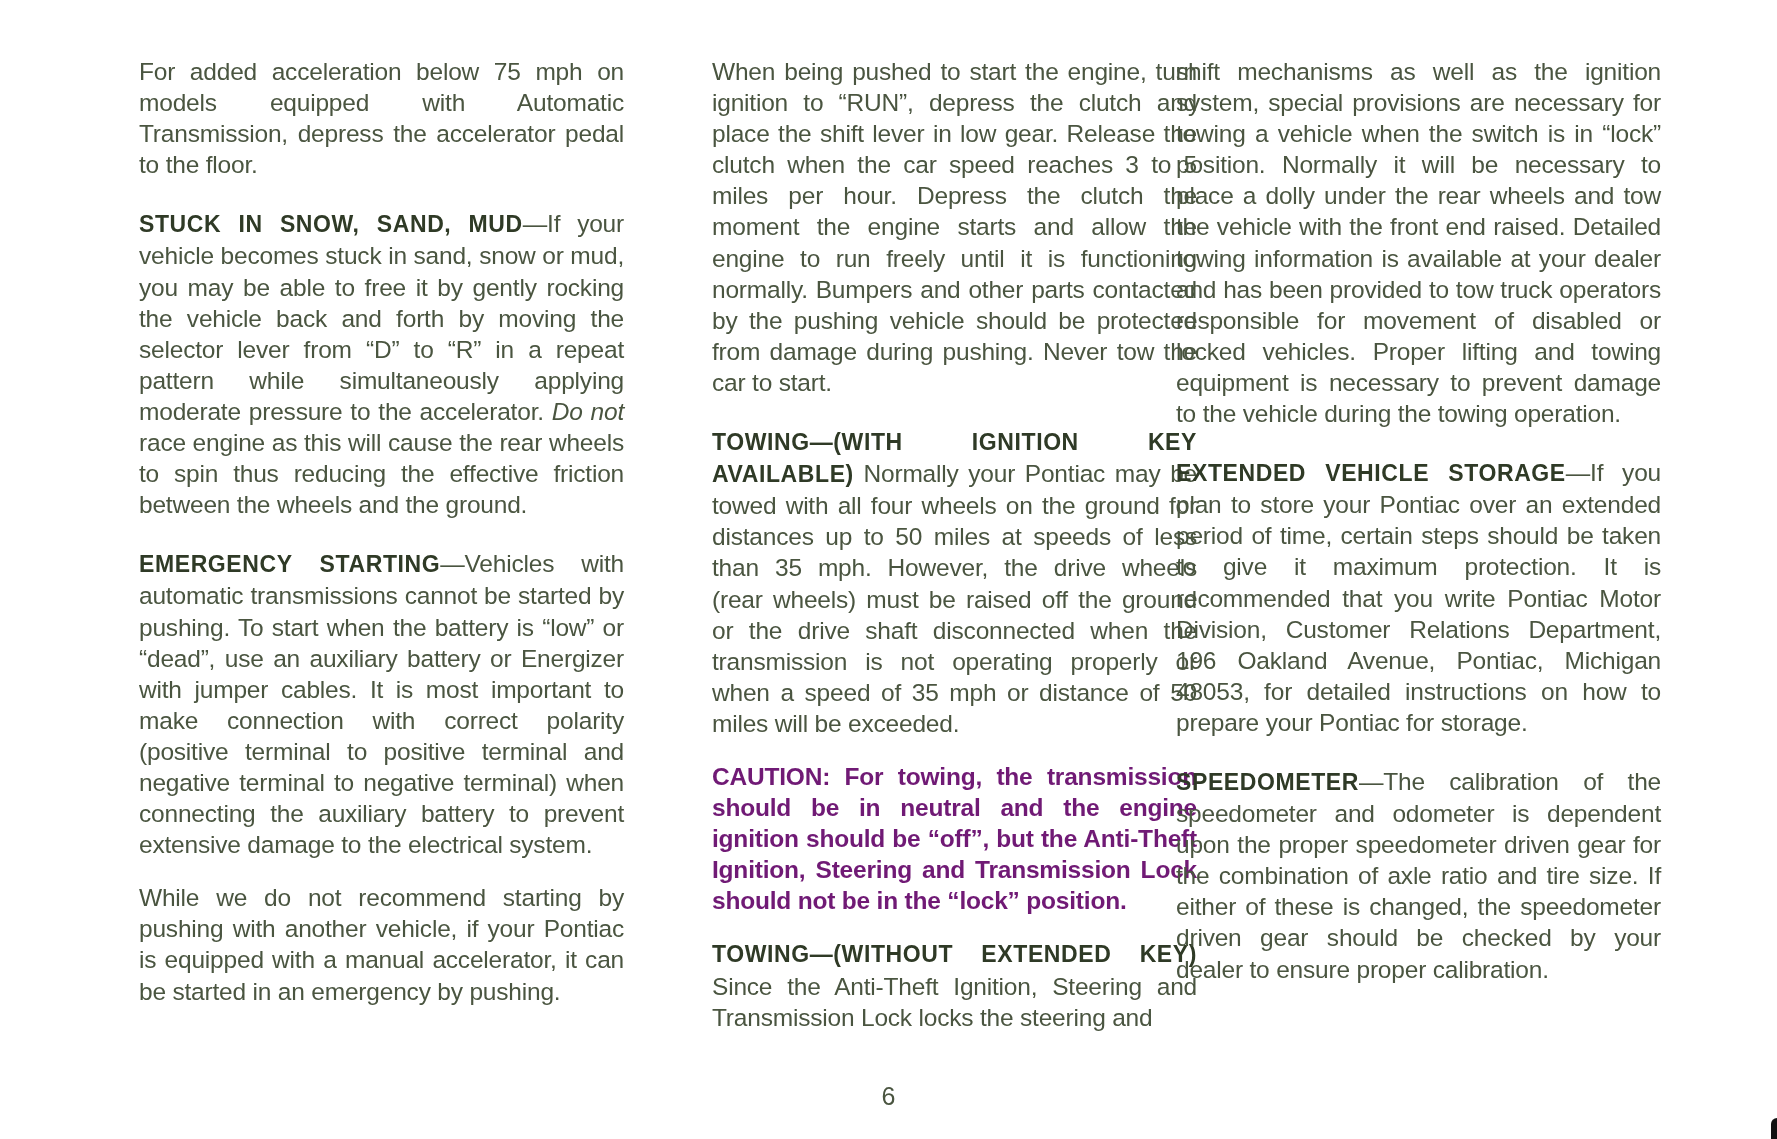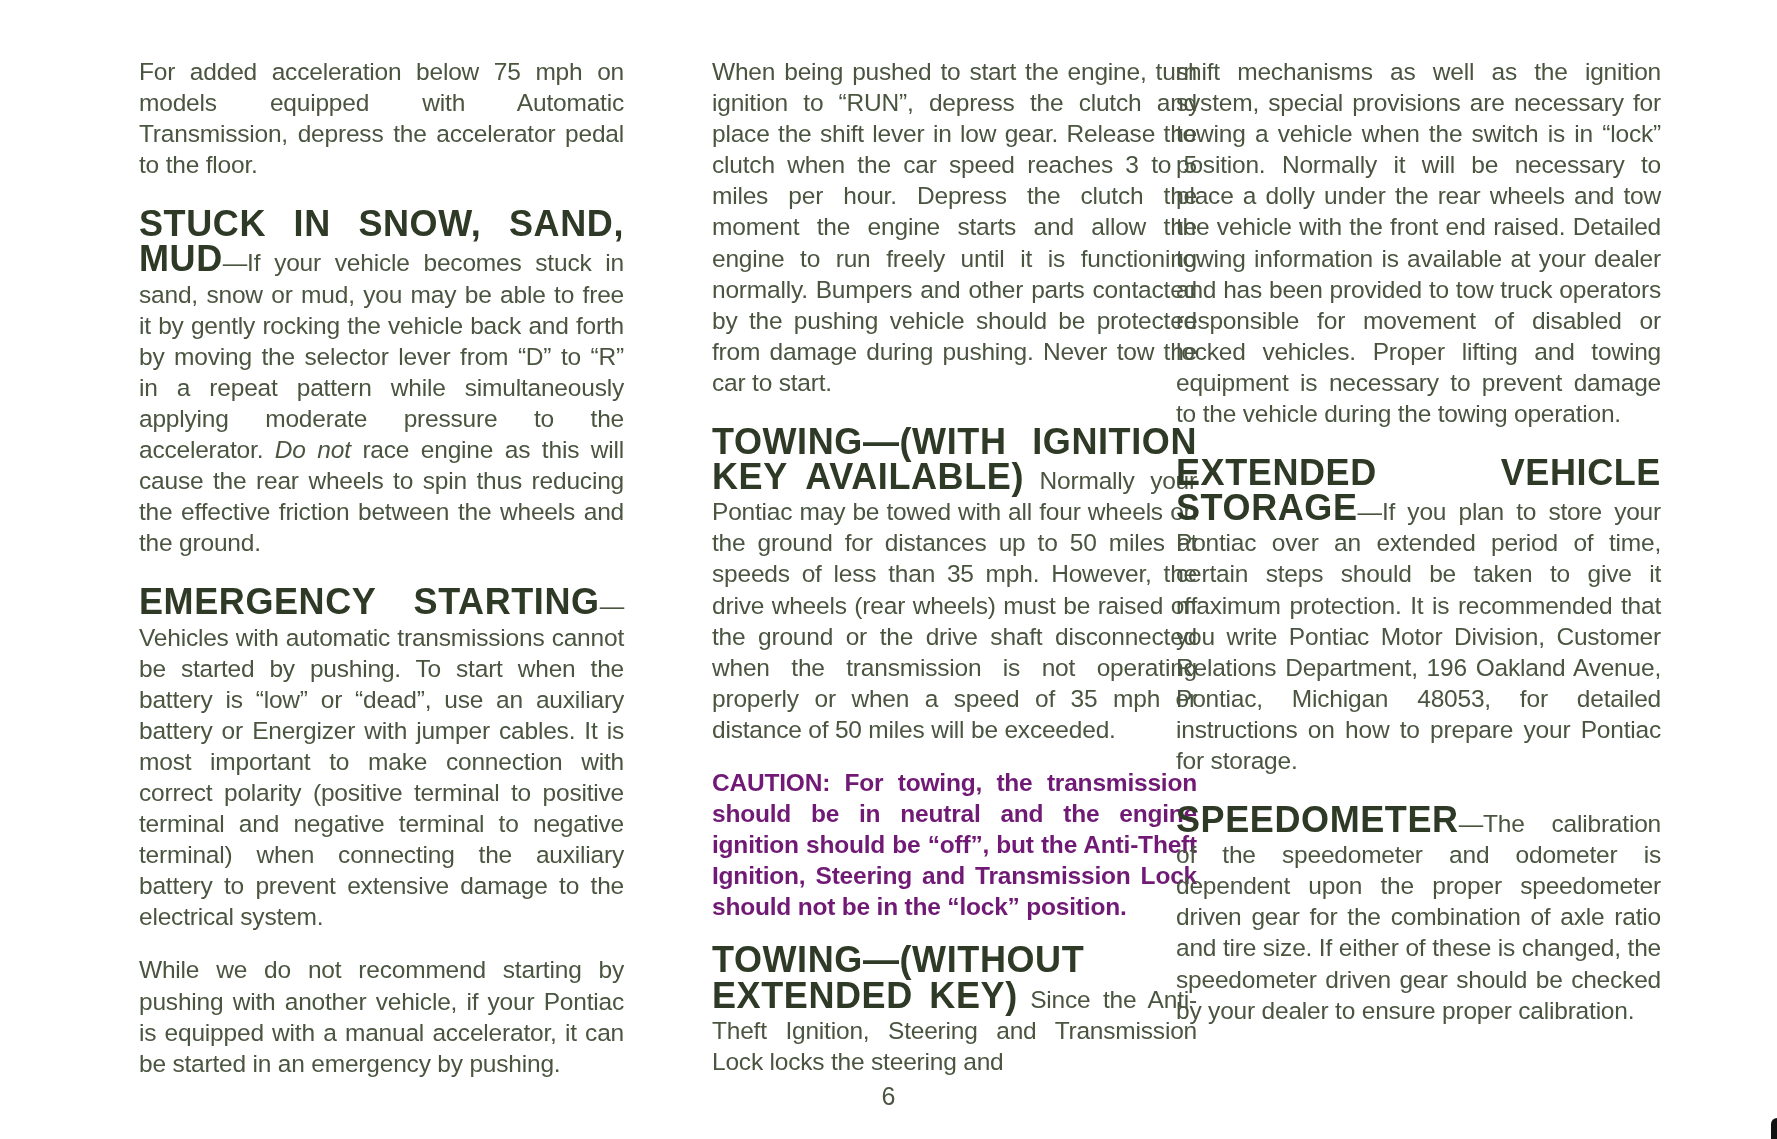--- a/index.html
+++ b/index.html
@@ -19,21 +19,21 @@
     transform-origin: left top;
   }
   .col-1 { left: 139px; }
   .col-2 { left: 712px; }
   .col-3 { left: 1176px; }
   .col p { margin: 0; }
   .gap-lg { margin-top: 28px !important; }
   .gap-md { margin-top: 22px !important; }
   .head {
     font-weight: bold; color: #2f3a26; letter-spacing: 0.6px;
-    font-size: 36px;
+    font-size: 23px;
   }
   .caution { font-weight: bold; color: #701a75; }
   .ital { font-style: italic; }
   .folio {
     position: absolute; left: 0; width: 1777px; top: 1082px;
     text-align: center; font-size: 25px; color: #4a5540;
   }
   .edge-mark {
     position: absolute; right: 0; top: 1118px; width: 6px; height: 21px;
     background: #111;

